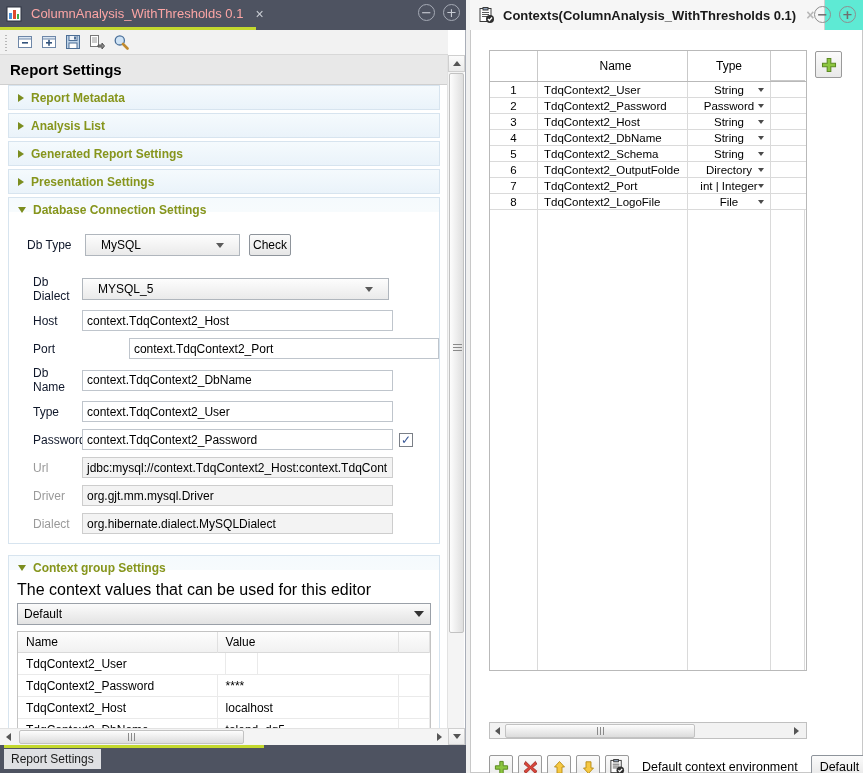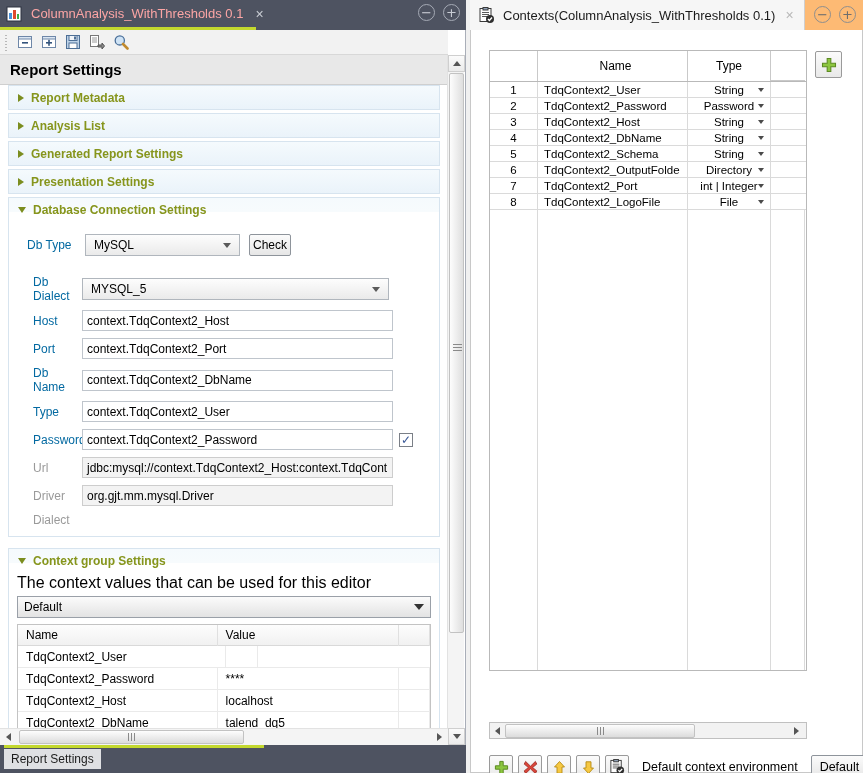--- a/index.html
+++ b/index.html
@@ -77,32 +77,32 @@
   .section-head {
     height: 23px; display: flex; align-items: center; padding-left: 9px; cursor: pointer;
   }
   .twisty { width: 0; height: 0; margin-right: 7px; }
   .twisty.closed { border-left: 6px solid #7b8d1f; border-top: 4px solid transparent; border-bottom: 4px solid transparent; }
   .twisty.open { border-top: 6px solid #7b8d1f; border-left: 4px solid transparent; border-right: 4px solid transparent; }
   .section-title { color: #86951c; font-weight: bold; font-size: 12px; }
   .section-body { background: #ffffff; padding: 4px 0 6px 0; }
 
   .row { display: flex; align-items: center; margin: 3px 0; }
-  .lbl { font-size: 12px; color: #0369a1; text-align: left; }
+  .lbl { font-size: 12px; color: #0f172a; text-align: left; }
   .lbl.dim { color: #9a9a9a; }
   .inp {
     height: 21px; border: 1px solid #bfc5cc; background: #ffffff;
     font-size: 12px; padding: 0 4px; display: flex; align-items: center;
     color: #000; overflow: hidden; white-space: nowrap;
   }
   .inp.readonly { background: #f3f3f3; border: 1px solid #cdcdcd; }
   .combo {
     height: 22px; border: 1px solid #b0b6bd;
     background: linear-gradient(to bottom,#fdfdfd 0%, #eaeaea 100%);
-    font-size: 12px; padding: 0 8px; display: flex; align-items: center;
+    font-size: 12px; padding: 0 15px; display: flex; align-items: center;
     justify-content: space-between; color: #000; cursor: pointer;
   }
   .caret { width:0;height:0;border-left:4px solid transparent;border-right:4px solid transparent;border-top:5px solid #5a5a5a; margin-left:6px; }
   .btn {
     height: 22px; padding: 0 3px; border: 1px solid #8e949b; border-radius: 2px;
     background: linear-gradient(to bottom,#fbfbfb 0%,#e6e6e6 100%);
     font-size: 12px; display: flex; align-items: center; justify-content: center;
     cursor: pointer; color:#000;
   }
   .checkbox {
@@ -143,21 +143,21 @@
 
   .bottom-tabs {
     position:absolute; left:0; bottom:0; width:466px; height:28px; background:#4e5361;
   }
   .bt-strip { position:absolute; left:4px; top:0; width:260px; height:3px; background:#c3d82e; }
   .bt-tab { position:absolute; left:4px; top:4px; height:20px; padding:0 7px;
     background:#dfe0e3; color:#1c1c1c; font-size:12px; display:flex; align-items:center; cursor:pointer; }
 
   
   #right-panel { position:absolute; left:470px; top:0; width:393px; height:773px; background:#f0f0f0; }
-  .r-tabbar { position:absolute; left:0; top:0; width:393px; height:30px; background:#fdba74; }
+  .r-tabbar { position:absolute; left:0; top:0; width:393px; height:30px; background:#5eead4;font-weight:bold; }
   .r-tab { position:absolute; left:0; top:0; height:30px; padding:0 10px 0 8px;
     background:#f6f6f6; border-right:1px solid #cfcfcf; display:flex; align-items:center; }
   .r-tab-title { font-size:13px; color:#1a1a1a; white-space:nowrap; }
   .r-tab-close { color:#b8b8b8; font-size:14px; margin-left:10px; cursor:pointer; }
   .r-wc { position:absolute; right:7px; top:6px; display:flex; gap:8px; }
   .r-wc .wc-btn { border-color:#8e8e8e; color:#6e6e6e; }
 
   .r-body { position:absolute; left:0; top:30px; width:393px; height:743px; background:#ffffff; border:1px solid #c8c8c8; border-top:none; }
 
   .ctx2-table { position:absolute; left:18px; top:20px; width:318px; border:1px solid #b9b9b9; background:#fff; }
@@ -316,21 +316,21 @@
                 <span>MYSQL_5</span>
                 <span class="caret"></span>
               </div>
             </div>
 
             <div class="row" style="margin-top:7px;">
               <span class="lbl" style="width:68px; padding-left:24px;">Host</span>
               <div class="inp" style="width:311px; margin-left:5px;">context.TdqContext2_Host</div>
             </div>
 
-            <div class="row" style="margin-top:7px;">
+            <div class="row" style="margin-top:7px;gap:47px;">
               <span class="lbl" style="width:68px; padding-left:24px;">Port</span>
               <div class="inp" style="width:311px; margin-left:5px;">context.TdqContext2_Port</div>
             </div>
 
             <div class="row" style="margin-top:7px;">
               <span class="lbl" style="width:68px; padding-left:24px;">Db Name</span>
               <div class="inp" style="width:311px; margin-left:5px;">context.TdqContext2_DbName</div>
             </div>
 
             <div class="row" style="margin-top:7px;">
@@ -351,20 +351,21 @@
               <div class="inp readonly" style="width:311px; margin-left:5px;">jdbc:mysql://context.TdqContext2_Host:context.TdqCont</div>
             </div>
 
             <div class="row" style="margin-top:7px;">
               <span class="lbl dim" style="width:68px; padding-left:24px;">Driver</span>
               <div class="inp readonly" style="width:311px; margin-left:5px;">org.gjt.mm.mysql.Driver</div>
             </div>
 
             <div class="row" style="margin-top:7px;">
               <span class="lbl dim" style="width:68px; padding-left:24px;">Dialect</span>
+              <div class="inp readonly" style="width:311px; margin-left:5px;">org.hibernate.dialect.MySQLDialect</div>
             </div>
 
           </div>
         </div>
 
         <div class="section" style="margin-top:11px; background:linear-gradient(to bottom,#f5fafd 0%,#f7fbfd 14px,#ffffff 14px,#ffffff 100%);">
           <div class="section-head">
             <span class="twisty open"></span>
             <span class="section-title">Context group Settings</span>
           </div>

